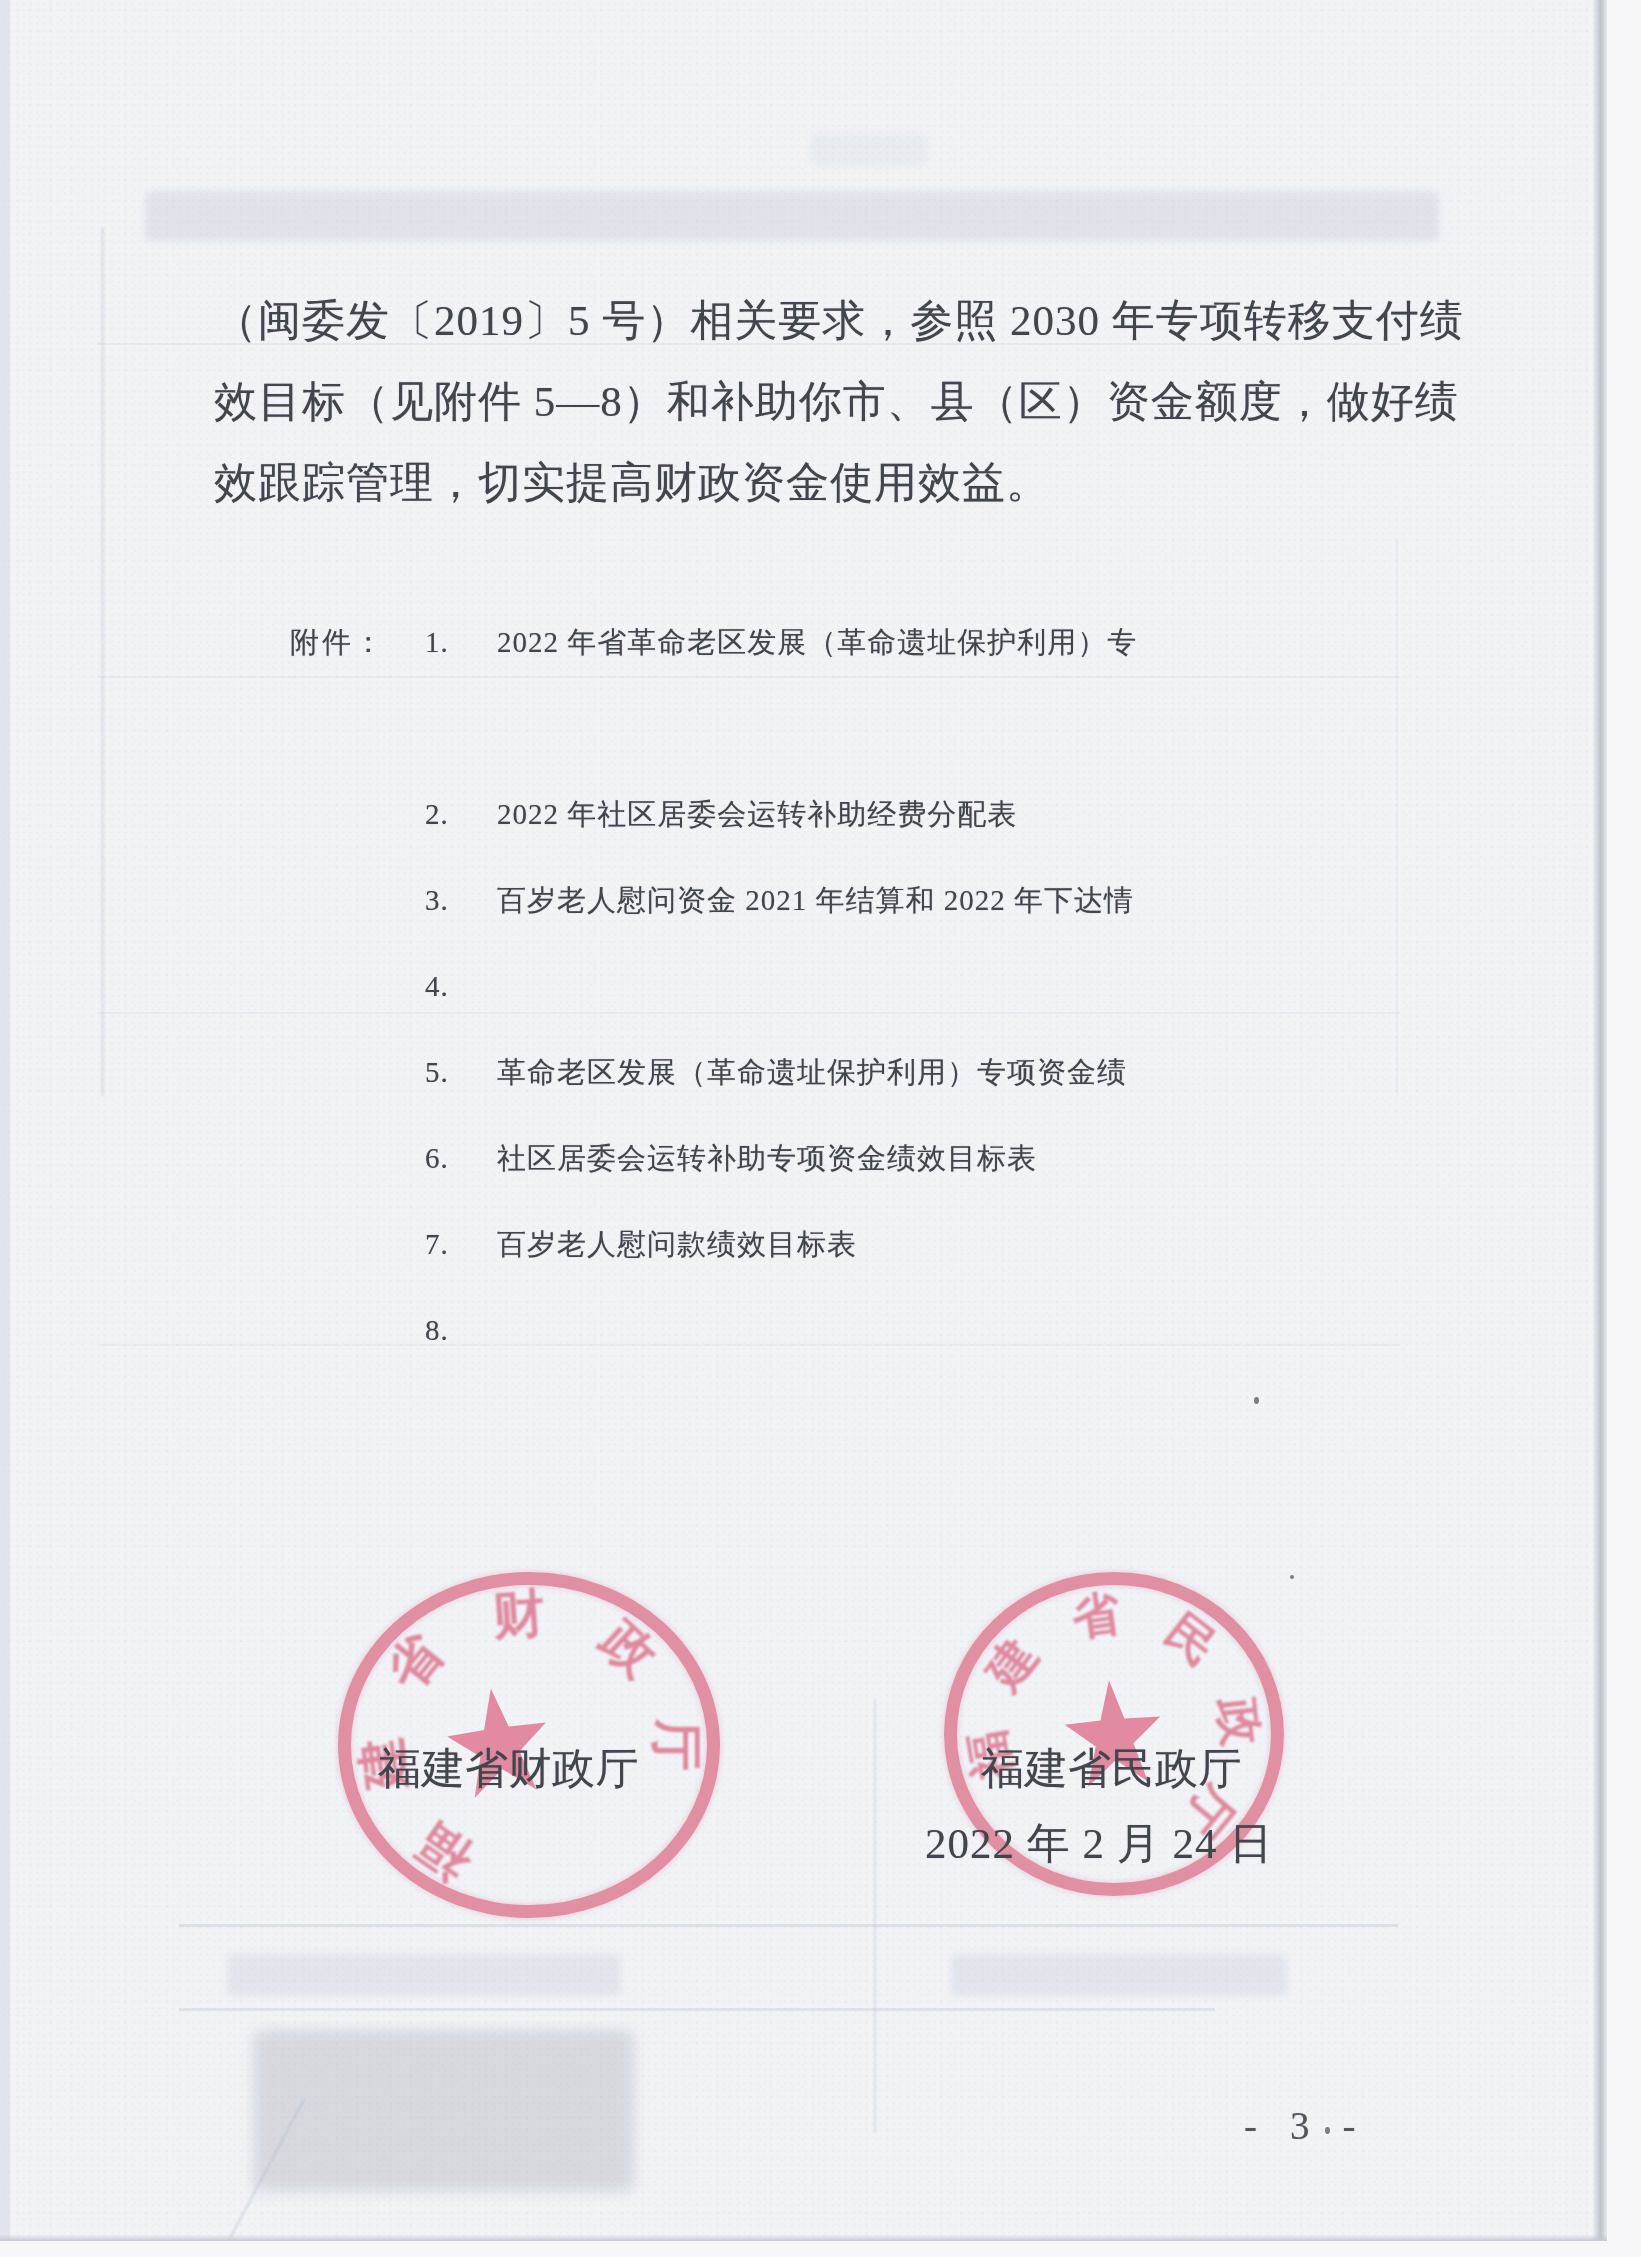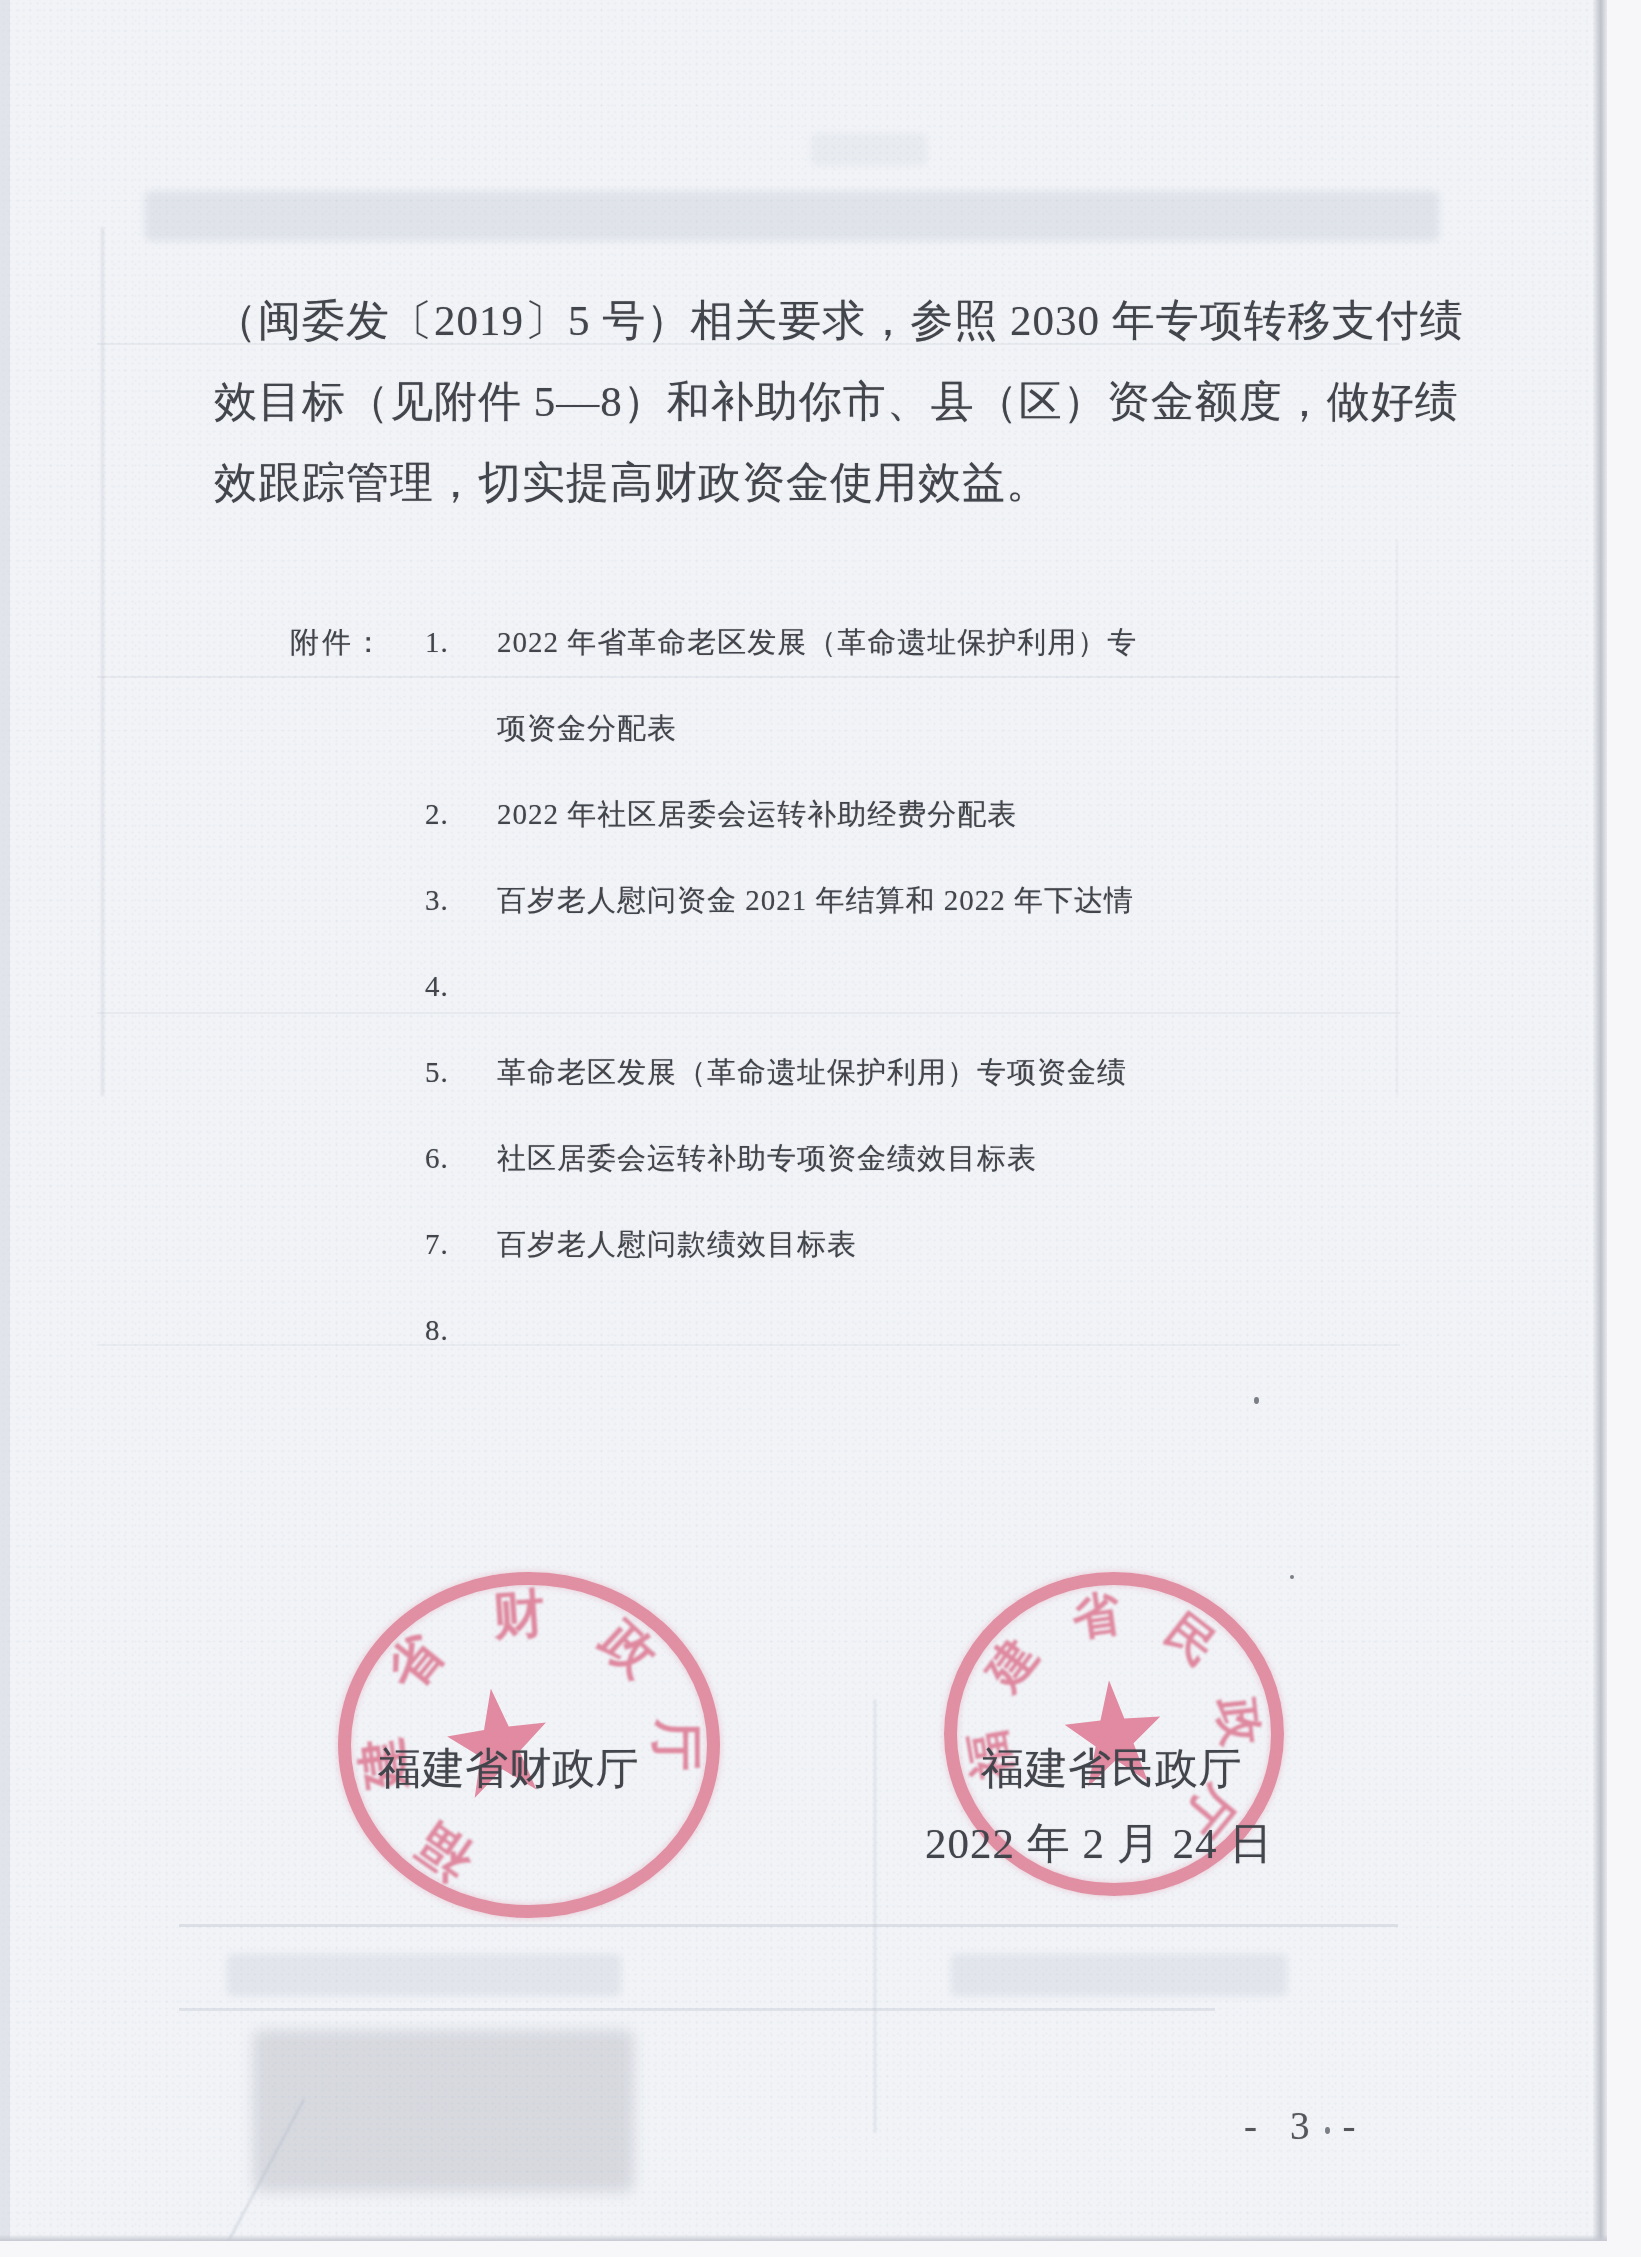--- a/index.html
+++ b/index.html
@@ -81,21 +81,20 @@
 
   <div class="abs atts ink">
     <div class="att-row">
       <span class="cl">附件：</span>
       <span class="cn">1.</span>
       <span>2022 年省革命老区发展（革命遗址保护利用）专</span>
     </div>
     <div class="att-row">
       <span class="cl"></span>
         <span class="cn"></span>
-      <span>项资金分配表</span>
     </div>
     <div class="att-row">
       <span class="cl"></span>
       <span class="cn">2.</span>
       <span>2022 年社区居委会运转补助经费分配表</span>
     </div>
     <div class="att-row">
       <span class="cl"></span>
       <span class="cn">3.</span>
       <span>百岁老人慰问资金 2021 年结算和 2022 年下达情</span>

